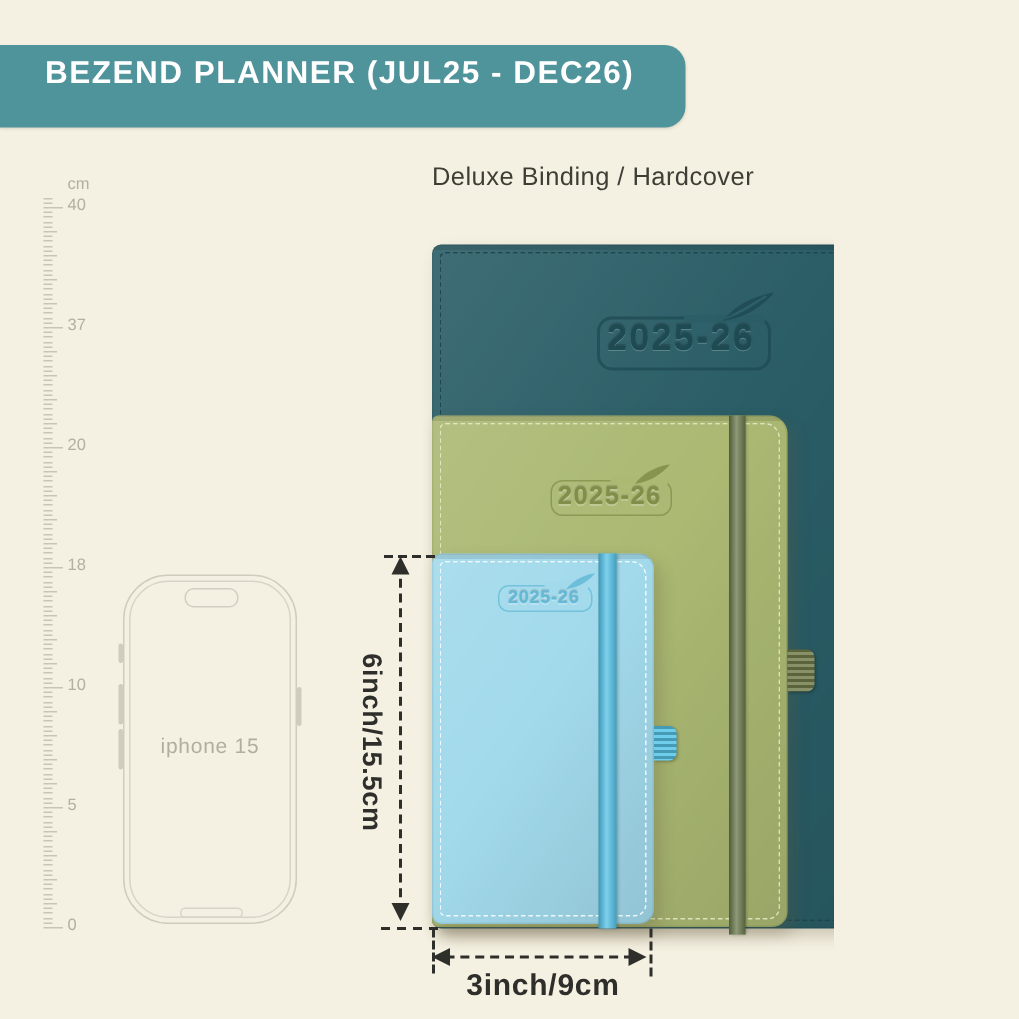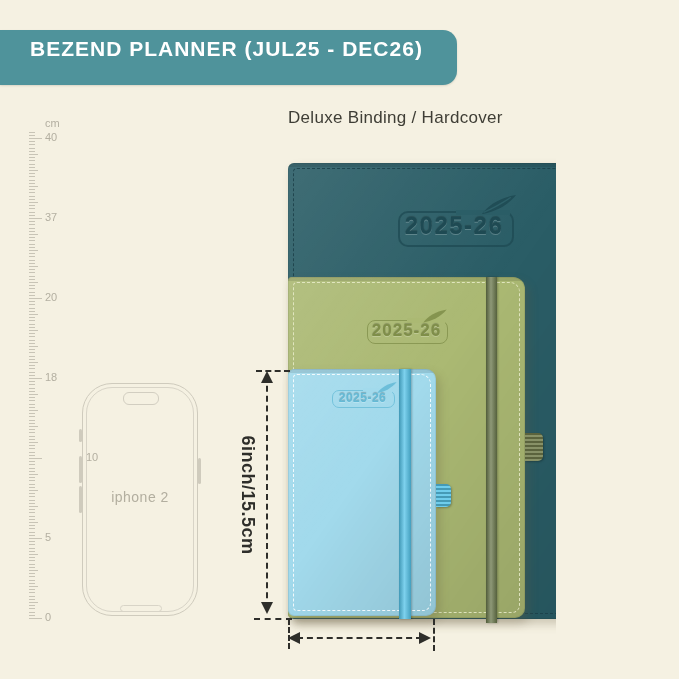--- a/index.html
+++ b/index.html
@@ -177,21 +177,21 @@
       <div class="tick" style="top: 360px; width: 9px;"></div>
       <div class="tick" style="top: 356.8px; width: 6px;"></div>
       <div class="tick" style="top: 353.6px; width: 6px;"></div>
       <div class="tick" style="top: 350.4px; width: 6px;"></div>
       <div class="tick" style="top: 347.2px; width: 6px;"></div>
       <div class="tick" style="top: 344px; width: 13px;"></div>
       <div class="tick" style="top: 340.8px; width: 6px;"></div>
       <div class="tick" style="top: 337.6px; width: 6px;"></div>
       <div class="tick" style="top: 334.4px; width: 6px;"></div>
       <div class="tick" style="top: 331.2px; width: 6px;"></div>
-      <div class="rlabel" style="top: 337px; margin-left: 41px;">10</div>
+      <div class="rlabel" style="top: 337px;">10</div>
       <div class="tick" style="top: 328px; width: 9px;"></div>
       <div class="tick" style="top: 324.8px; width: 6px;"></div>
       <div class="tick" style="top: 321.6px; width: 6px;"></div>
       <div class="tick" style="top: 318.4px; width: 6px;"></div>
       <div class="tick" style="top: 315.2px; width: 6px;"></div>
       <div class="tick" style="top: 312px; width: 9px;"></div>
       <div class="tick" style="top: 308.8px; width: 6px;"></div>
       <div class="tick" style="top: 305.6px; width: 6px;"></div>
       <div class="tick" style="top: 302.4px; width: 6px;"></div>
       <div class="tick" style="top: 299.2px; width: 6px;"></div>
@@ -285,21 +285,21 @@
       <div class="tick" style="top: 27.2px; width: 6px;"></div>
       <div class="tick" style="top: 24px; width: 13px;"></div>
       <div class="rlabel" style="top: 17px;">40</div>
       <div class="tick" style="top: 20.8px; width: 6px;"></div>
       <div class="tick" style="top: 17.6px; width: 6px;"></div>
     </div>
 
   <div class="phone">
     <div class="phone-inner"></div>
     <div class="island"></div>
-    <div class="phone-label">iphone 2</div>
+    <div class="phone-label">iphone 15</div>
     <div class="homebar"></div>
     <div class="sbtn b1"></div>
     <div class="sbtn b2"></div>
     <div class="sbtn b3"></div>
     <div class="sbtn b4"></div>
   </div>
 
   <div class="planner planner-large" style="--cover: #2a5d66; --band: #4a7da6; --stitch: #1c4049; --emboss: #1e4a53; --loop: #3e6f99;">
     <div class="stitch"></div>
     <div class="emblem">
@@ -357,15 +357,16 @@
     <div class="arr arr-up"></div>
     <div class="arr arr-down"></div>
     <div class="dline-h tick-bottom"></div>
     <div class="dim-v-label">6inch/15.5cm</div>
 
     <div class="dline-v ext-left"></div>
     <div class="dline-v ext-right"></div>
     <div class="dline-h dim-h-line"></div>
     <div class="arr arr-left"></div>
     <div class="arr arr-right"></div>
+    <div class="dim-h-label">3inch/9cm</div>
   </div>
 
 </div>
 
 </body></html>

